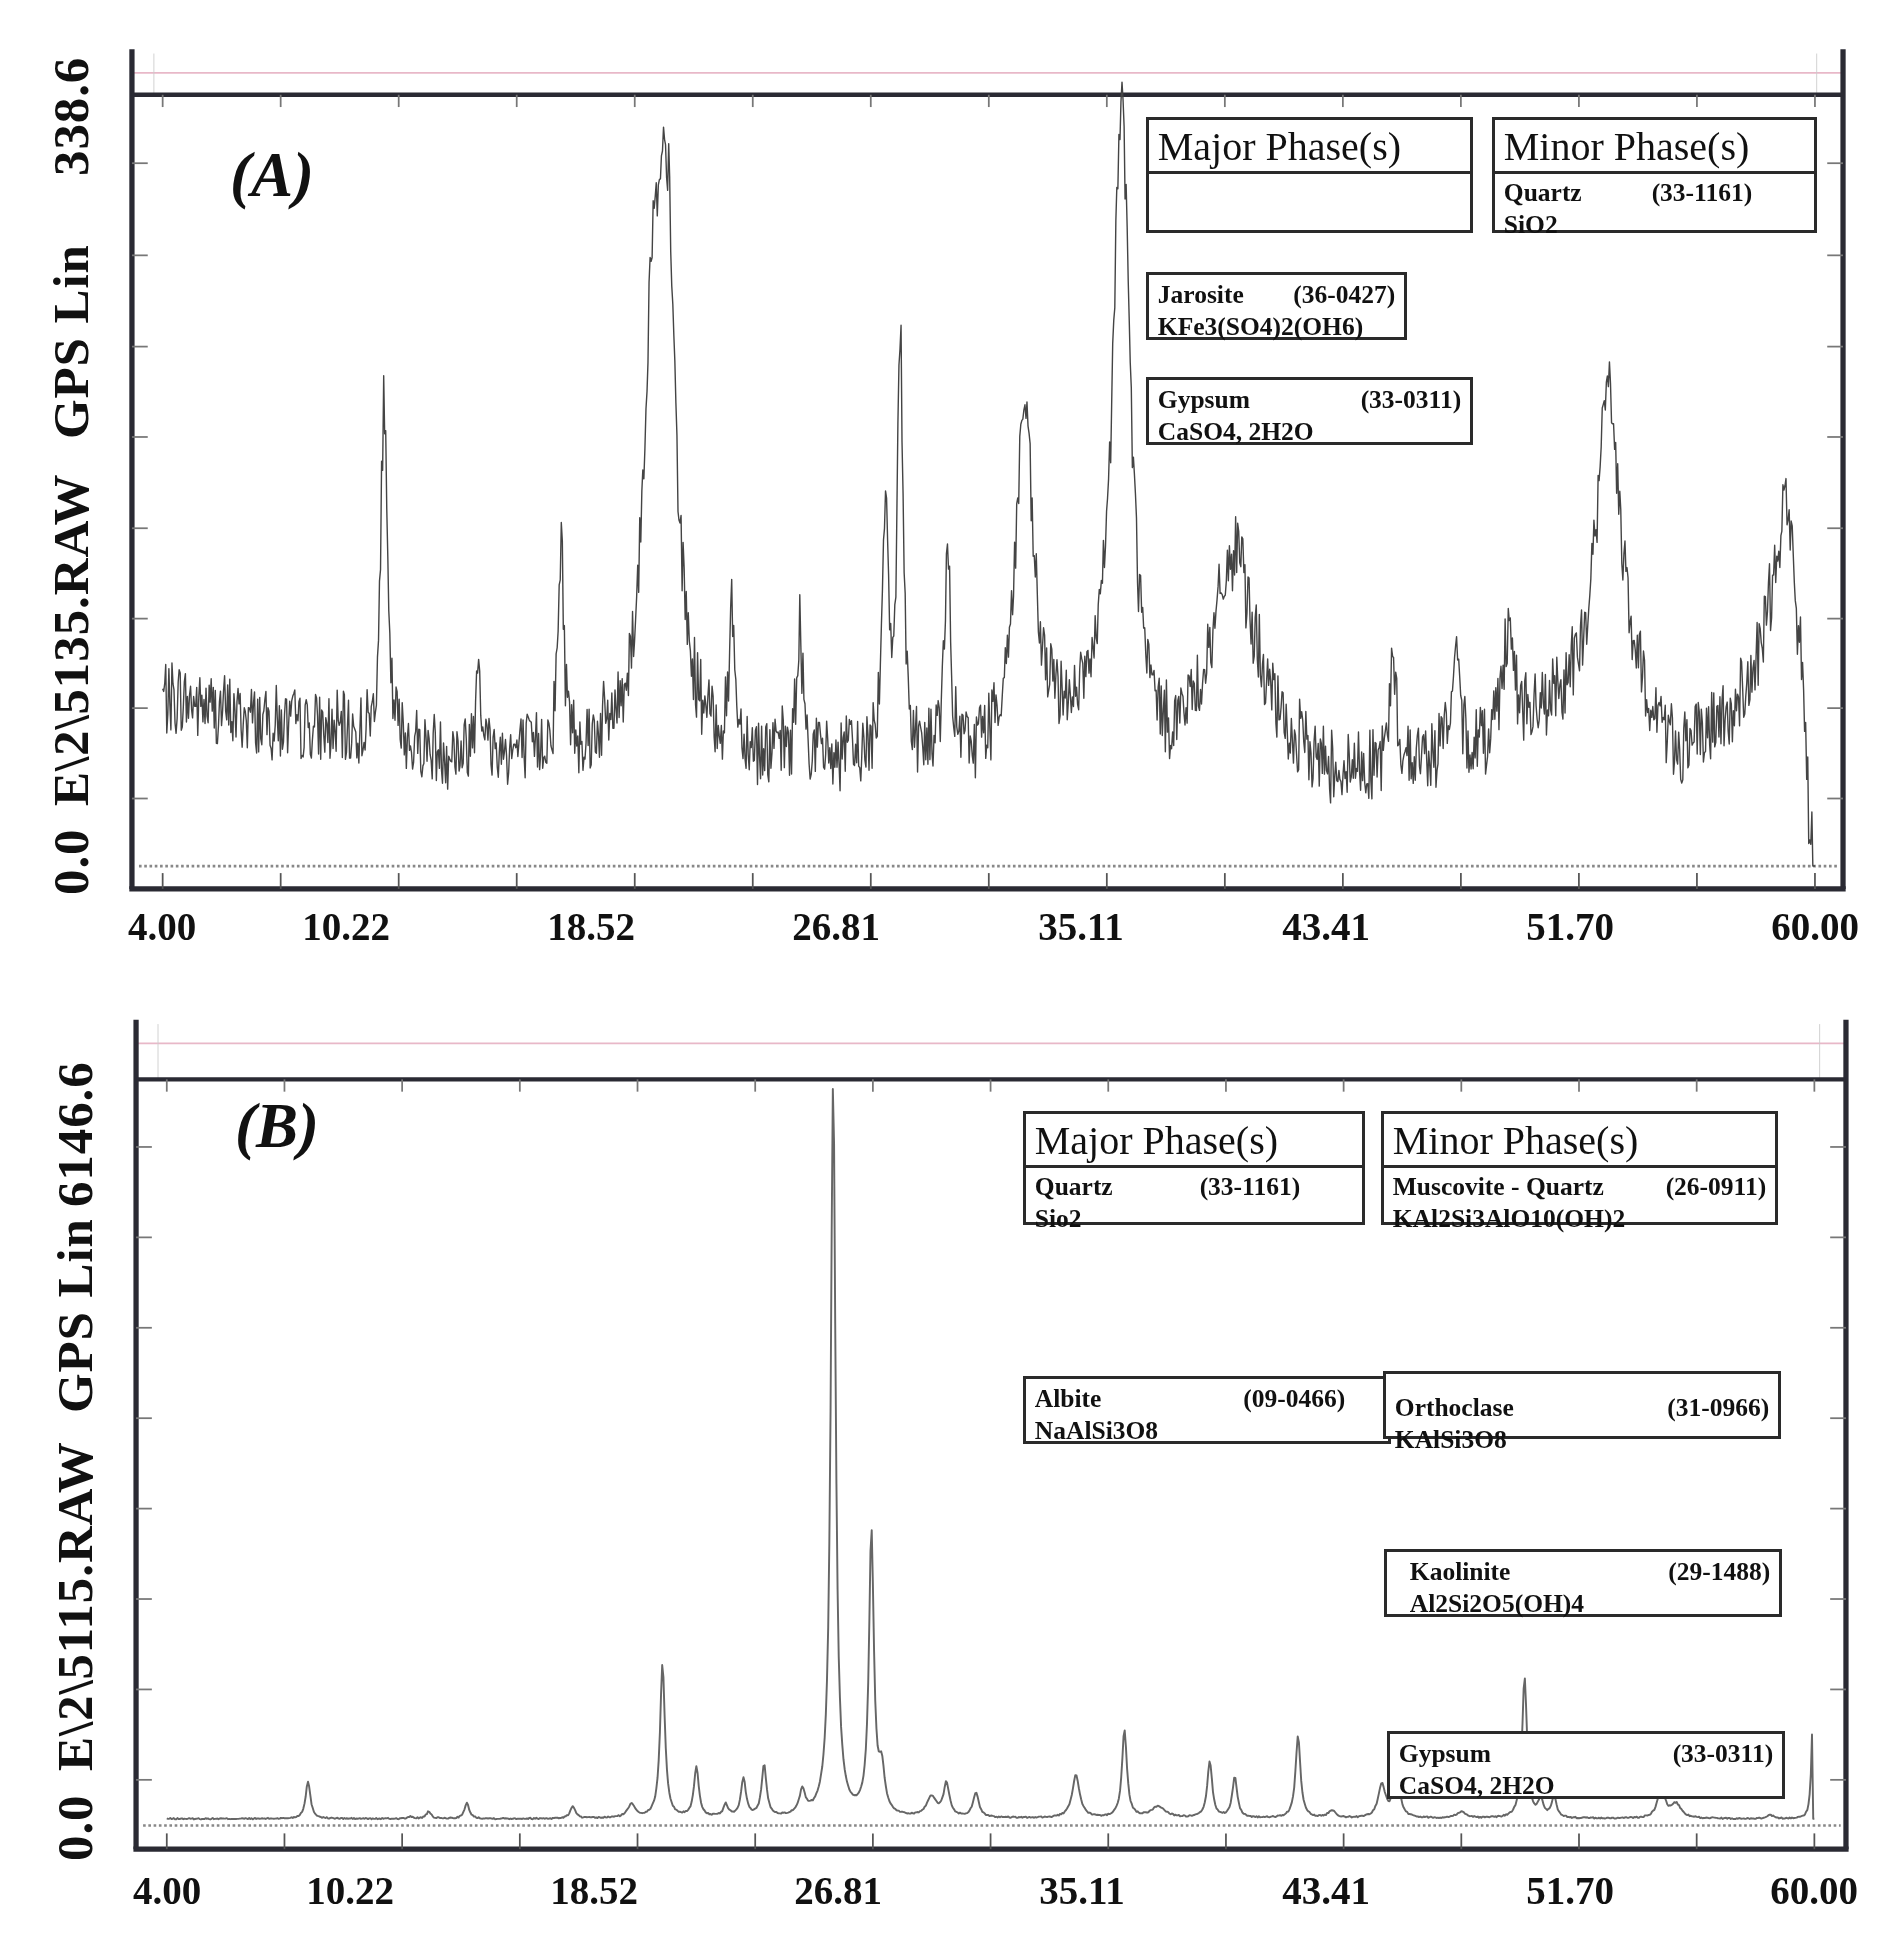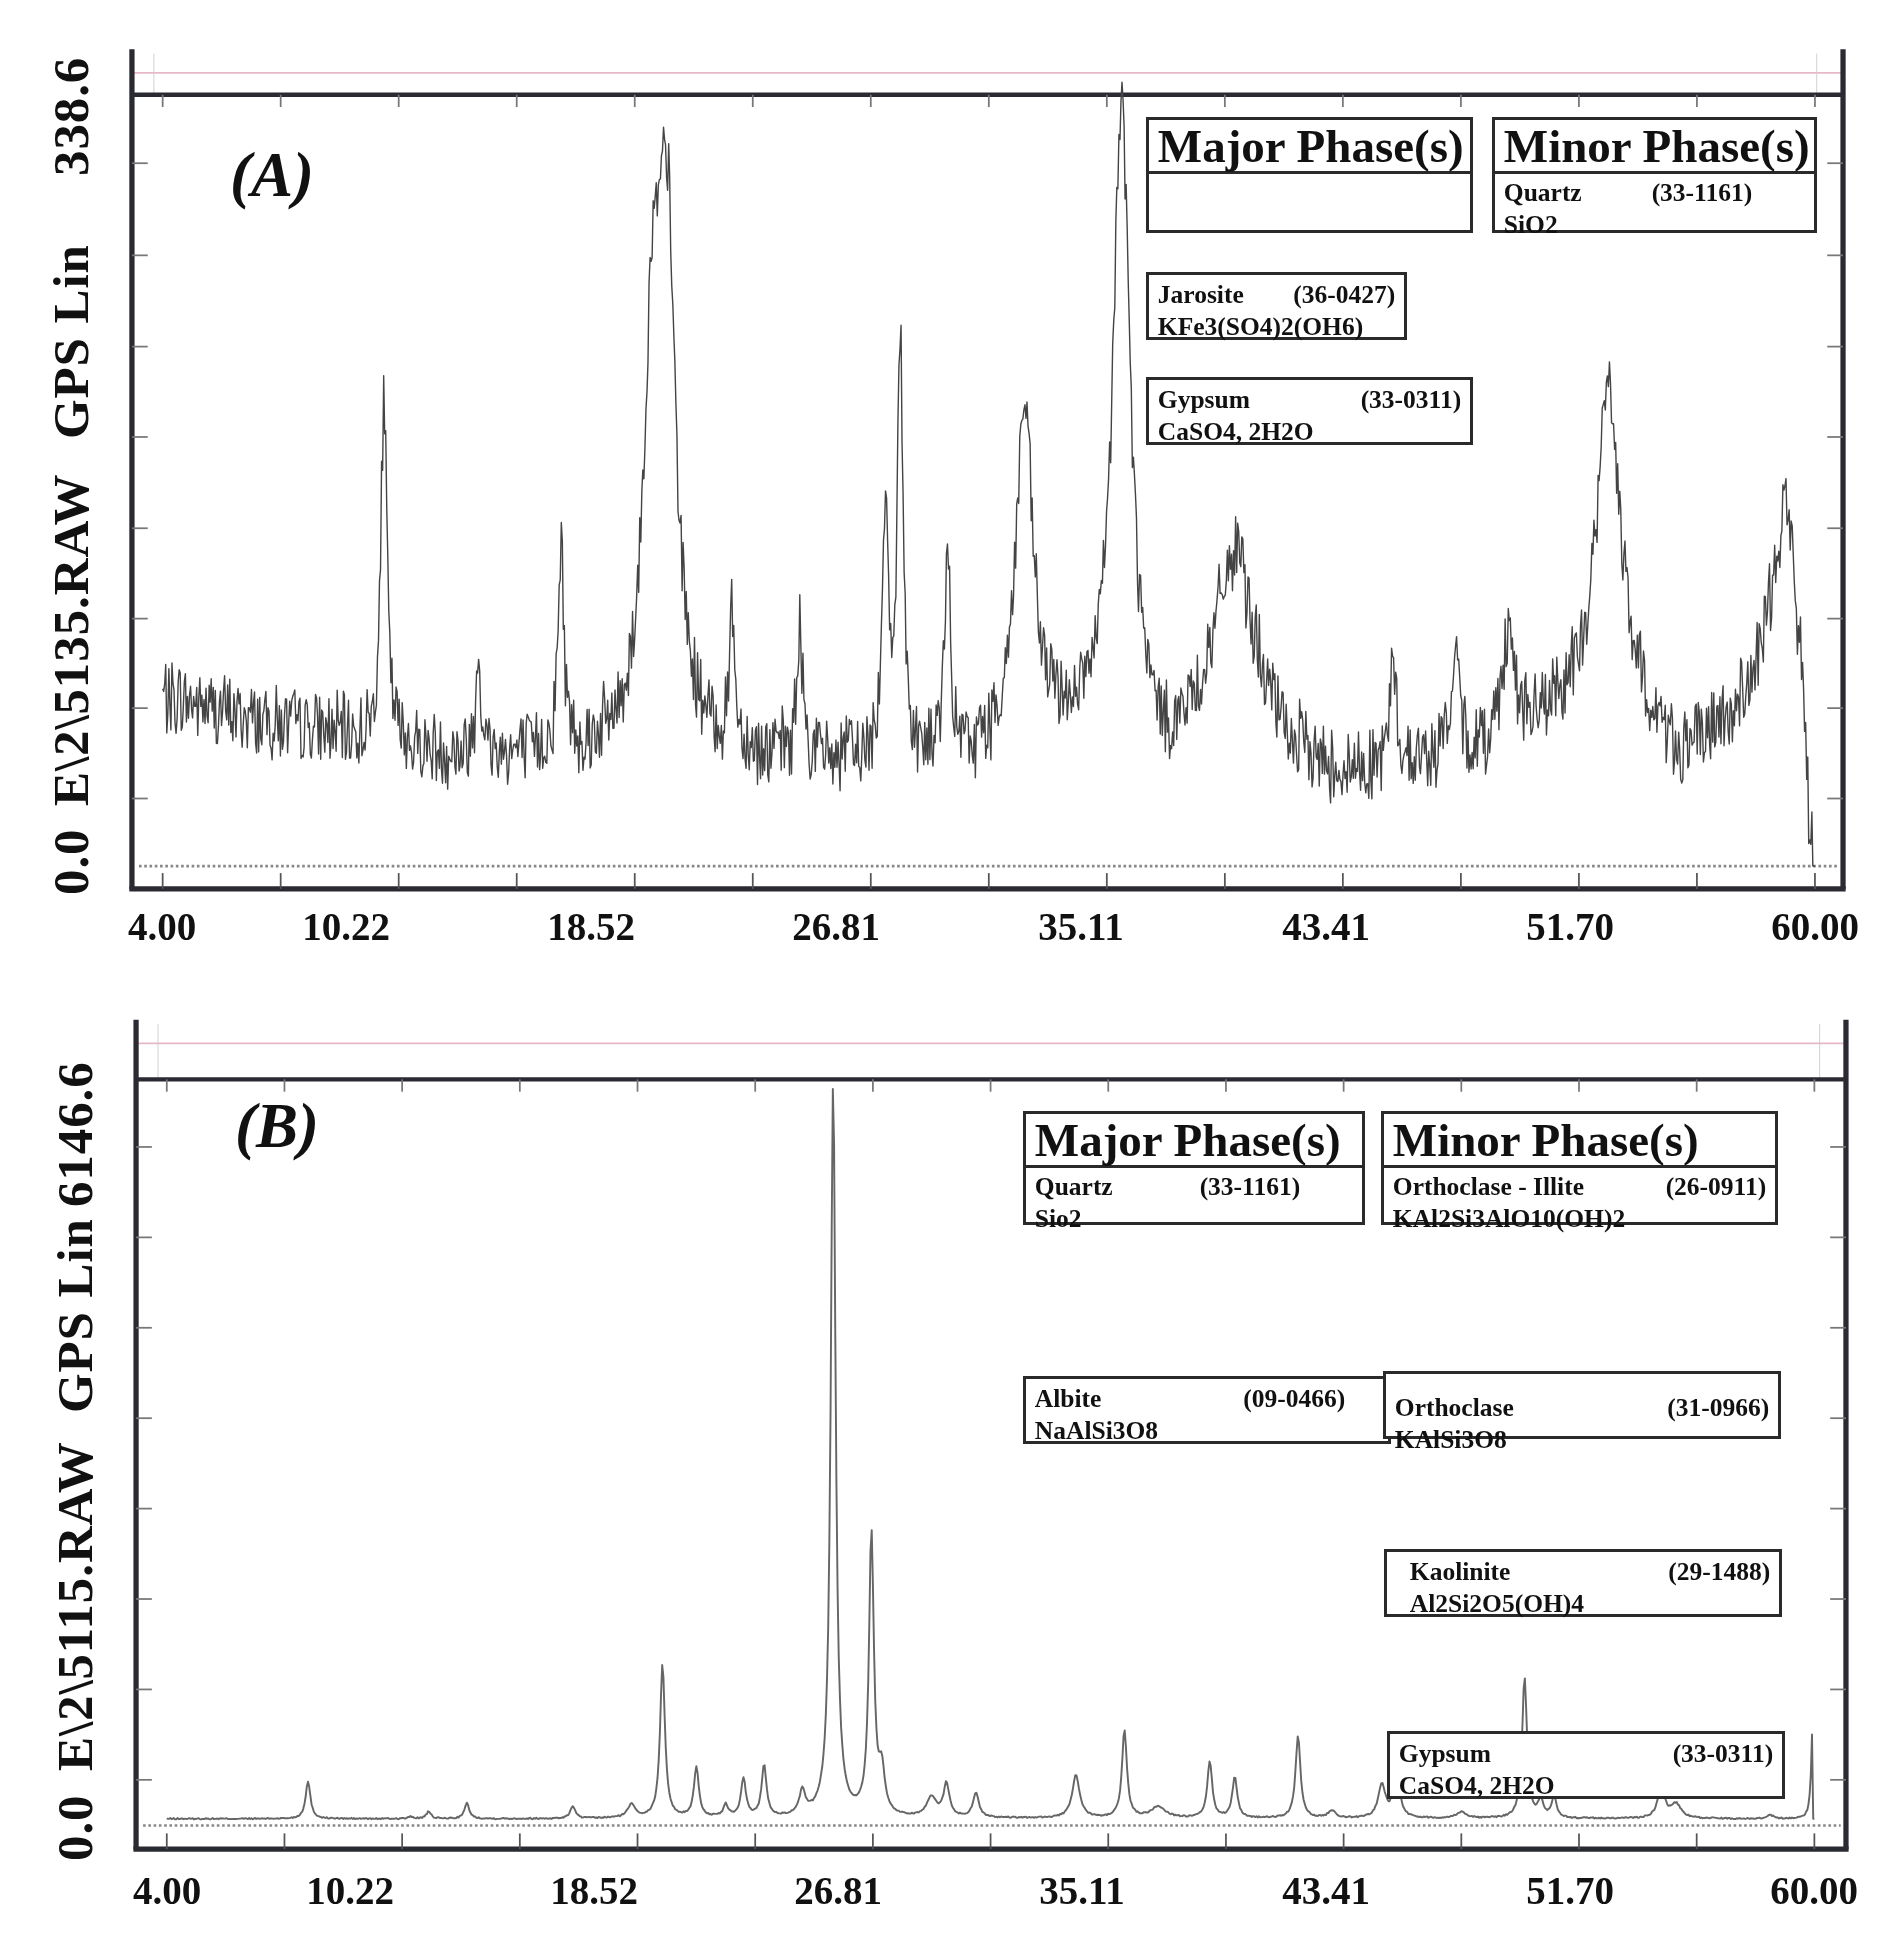--- a/index.html
+++ b/index.html
@@ -7,21 +7,21 @@
          font-family: "Liberation Serif", "DejaVu Serif", serif; color: #111; }
   .panel { position: absolute; left: 0; width: 1896px; }
   #panel-a { top: 0; height: 974px; }
   #panel-b { top: 974px; height: 963px; }
   svg { position: absolute; left: 0; top: 0; overflow: visible; }
   .ylabel { position: absolute; transform-origin: 0 0; transform: rotate(-90deg);
             font-weight: bold; font-size: 51px; white-space: nowrap; letter-spacing: 0.9px; }
   .xtick-label { position: absolute; font-weight: bold; font-size: 39px; transform: translateX(-50%); white-space: nowrap; }
   .panel-tag { position: absolute; font-style: italic; font-weight: bold; font-size: 63px; }
   .legend-box { position: absolute; border: 3.5px solid #2a2a2a; background: #fff; box-sizing: border-box; }
-  .legend-head { font-weight: bold; font-size: 47px; padding: 1.8px 8.8px 0 8.8px; border-bottom: 3.5px solid #2a2a2a; line-height: 49px; white-space: nowrap; }
+  .legend-head { font-weight: normal; font-size: 40px; padding: 1.8px 8.8px 0 8.8px; border-bottom: 3.5px solid #2a2a2a; line-height: 49px; white-space: nowrap; }
   .legend-body { padding: 3.5px 8.8px 5.3px 8.8px; font-weight: bold; font-size: 25.5px; line-height: 32px; }
   .legend-row { display: flex; justify-content: space-between; white-space: nowrap; }
 </style>
 </head>
 <body>
 
 <div class="panel" id="panel-a">
   <svg id="svg-a" width="1896" height="974" viewBox="0 0 2160 1110">
       <line x1="150" y1="83" x2="2100" y2="83" stroke="#e8b8c8" stroke-width="2"></line>
       <line x1="175" y1="61" x2="175" y2="108" stroke="#ccc" stroke-width="1"></line>
@@ -225,21 +225,21 @@
           <span>Quartz</span>
           <span style="margin-right:53px">(33-1161)</span>
         </div>
       <div>Sio2</div>
     </div>
   </div>
   <div class="legend-box" style="left:1381px; top:137px; width:397px; height:114px;">
     <div class="legend-head">Minor Phase(s)</div>
     <div class="legend-body">
       <div class="legend-row">
-          <span>Orthoclase - Illite</span>
+          <span>Muscovite - Quartz</span>
           <span>(26-0911)</span>
         </div>
       <div>KAl2Si3AlO10(OH)2</div>
     </div>
   </div>
   <div class="legend-box" style="left:1023px; top:402px; width:368px; height:68px;">
     <div class="legend-body" style="padding-top:3.5px;">
       <div class="legend-row">
           <span>Albite</span>
           <span style="margin-right:34px">(09-0466)</span>

